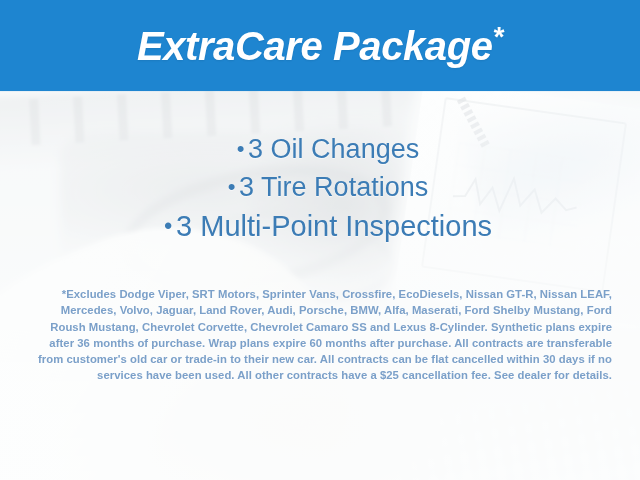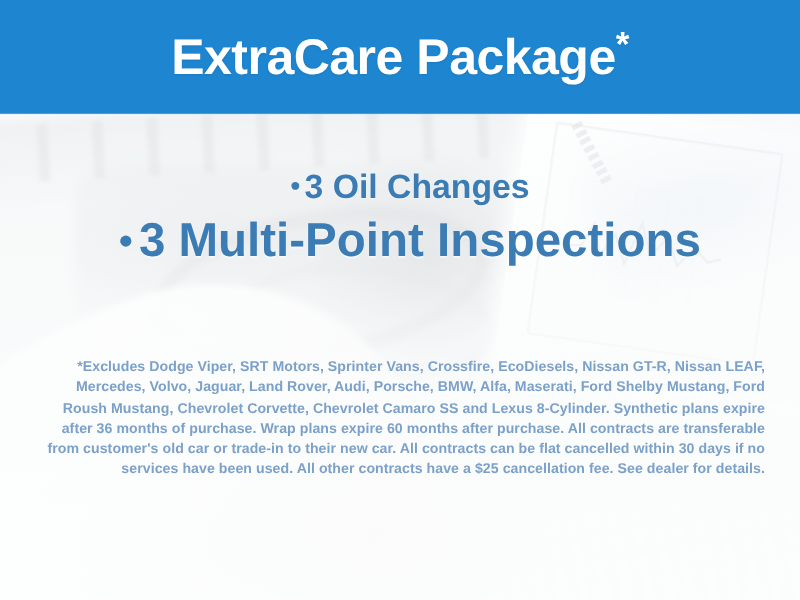--- a/index.html
+++ b/index.html
@@ -216,20 +216,21 @@
     justify-content: center;
   }
   .banner-title {
     color: #ffffff;
     font-size: 40px;
     font-weight: bold;
     letter-spacing: -0.4px;
     line-height: 1;
     white-space: nowrap;
     text-shadow: 0 1px 2px rgba(0,0,0,.08);
+    font-style: italic;
   }
   .banner-title .star {
     font-size: 28px;
     vertical-align: super;
     line-height: 0;
   }
   .banner-edge {
     position: absolute;
     left: 0; top: 88px;
     width: 640px; height: 4px;
@@ -238,35 +239,35 @@
 
   
   .bullets {
     position: absolute;
     left: 0; top: 136px;
     width: 640px;
     text-align: center;
   }
   .bullet-line {
     color: #3c7cb5;
-    font-weight: bold;
+    font-weight: normal;
     line-height: 1.0;
     white-space: nowrap;
     text-shadow: 0 1px 1px rgba(255,255,255,.6);
     margin-left: 16px;
   }
   .bullet-line .dot {
     font-size: 0.82em;
     position: relative;
     top: -0.08em;
     margin-right: .16em;
   }
   .b1 { font-size: 27px; margin-bottom: 11px; }
   .b2 { font-size: 27px; margin-bottom: 11px; }
-  .b3 { font-size: 38px; }
+  .b3 { font-size: 29px; }
 
   
   .disclaimer {
     position: absolute;
     left: 28px; top: 286px;
     width: 584px;
     text-align: right;
     color: #7ba0c9;
     font-size: 11.3px;
     font-weight: bold;
@@ -309,18 +310,19 @@
     <div class="wash2"></div>
   </div>
 
   <div class="banner">
     <div class="banner-title"><span>ExtraCare Package</span><span class="star">*</span></div>
   </div>
   <div class="banner-edge"></div>
 
   <div class="bullets">
     <div class="bullet-line b1"><span class="dot">•</span><span>3 Oil Changes</span></div>
+    <div class="bullet-line b2"><span class="dot">•</span><span>3 Tire Rotations</span></div>
     <div class="bullet-line b3"><span class="dot">•</span><span>3 Multi-Point Inspections</span></div>
   </div>
 
   <div class="disclaimer">*Excludes Dodge Viper, SRT Motors, Sprinter Vans, Crossfire, EcoDiesels, Nissan GT-R, Nissan LEAF, Mercedes, Volvo, Jaguar, Land Rover, Audi, Porsche, BMW, Alfa, Maserati, Ford Shelby Mustang, Ford Roush Mustang, Chevrolet Corvette, Chevrolet Camaro SS and Lexus 8-Cylinder. Synthetic plans expire after 36 months of purchase. Wrap plans expire 60 months after purchase. All contracts are transferable from customer's old car or trade-in to their new car. All contracts can be flat cancelled within 30 days if no services have been used. All other contracts have a $25 cancellation fee. See dealer for details.</div>
 
 </div>
 
 </body></html>

